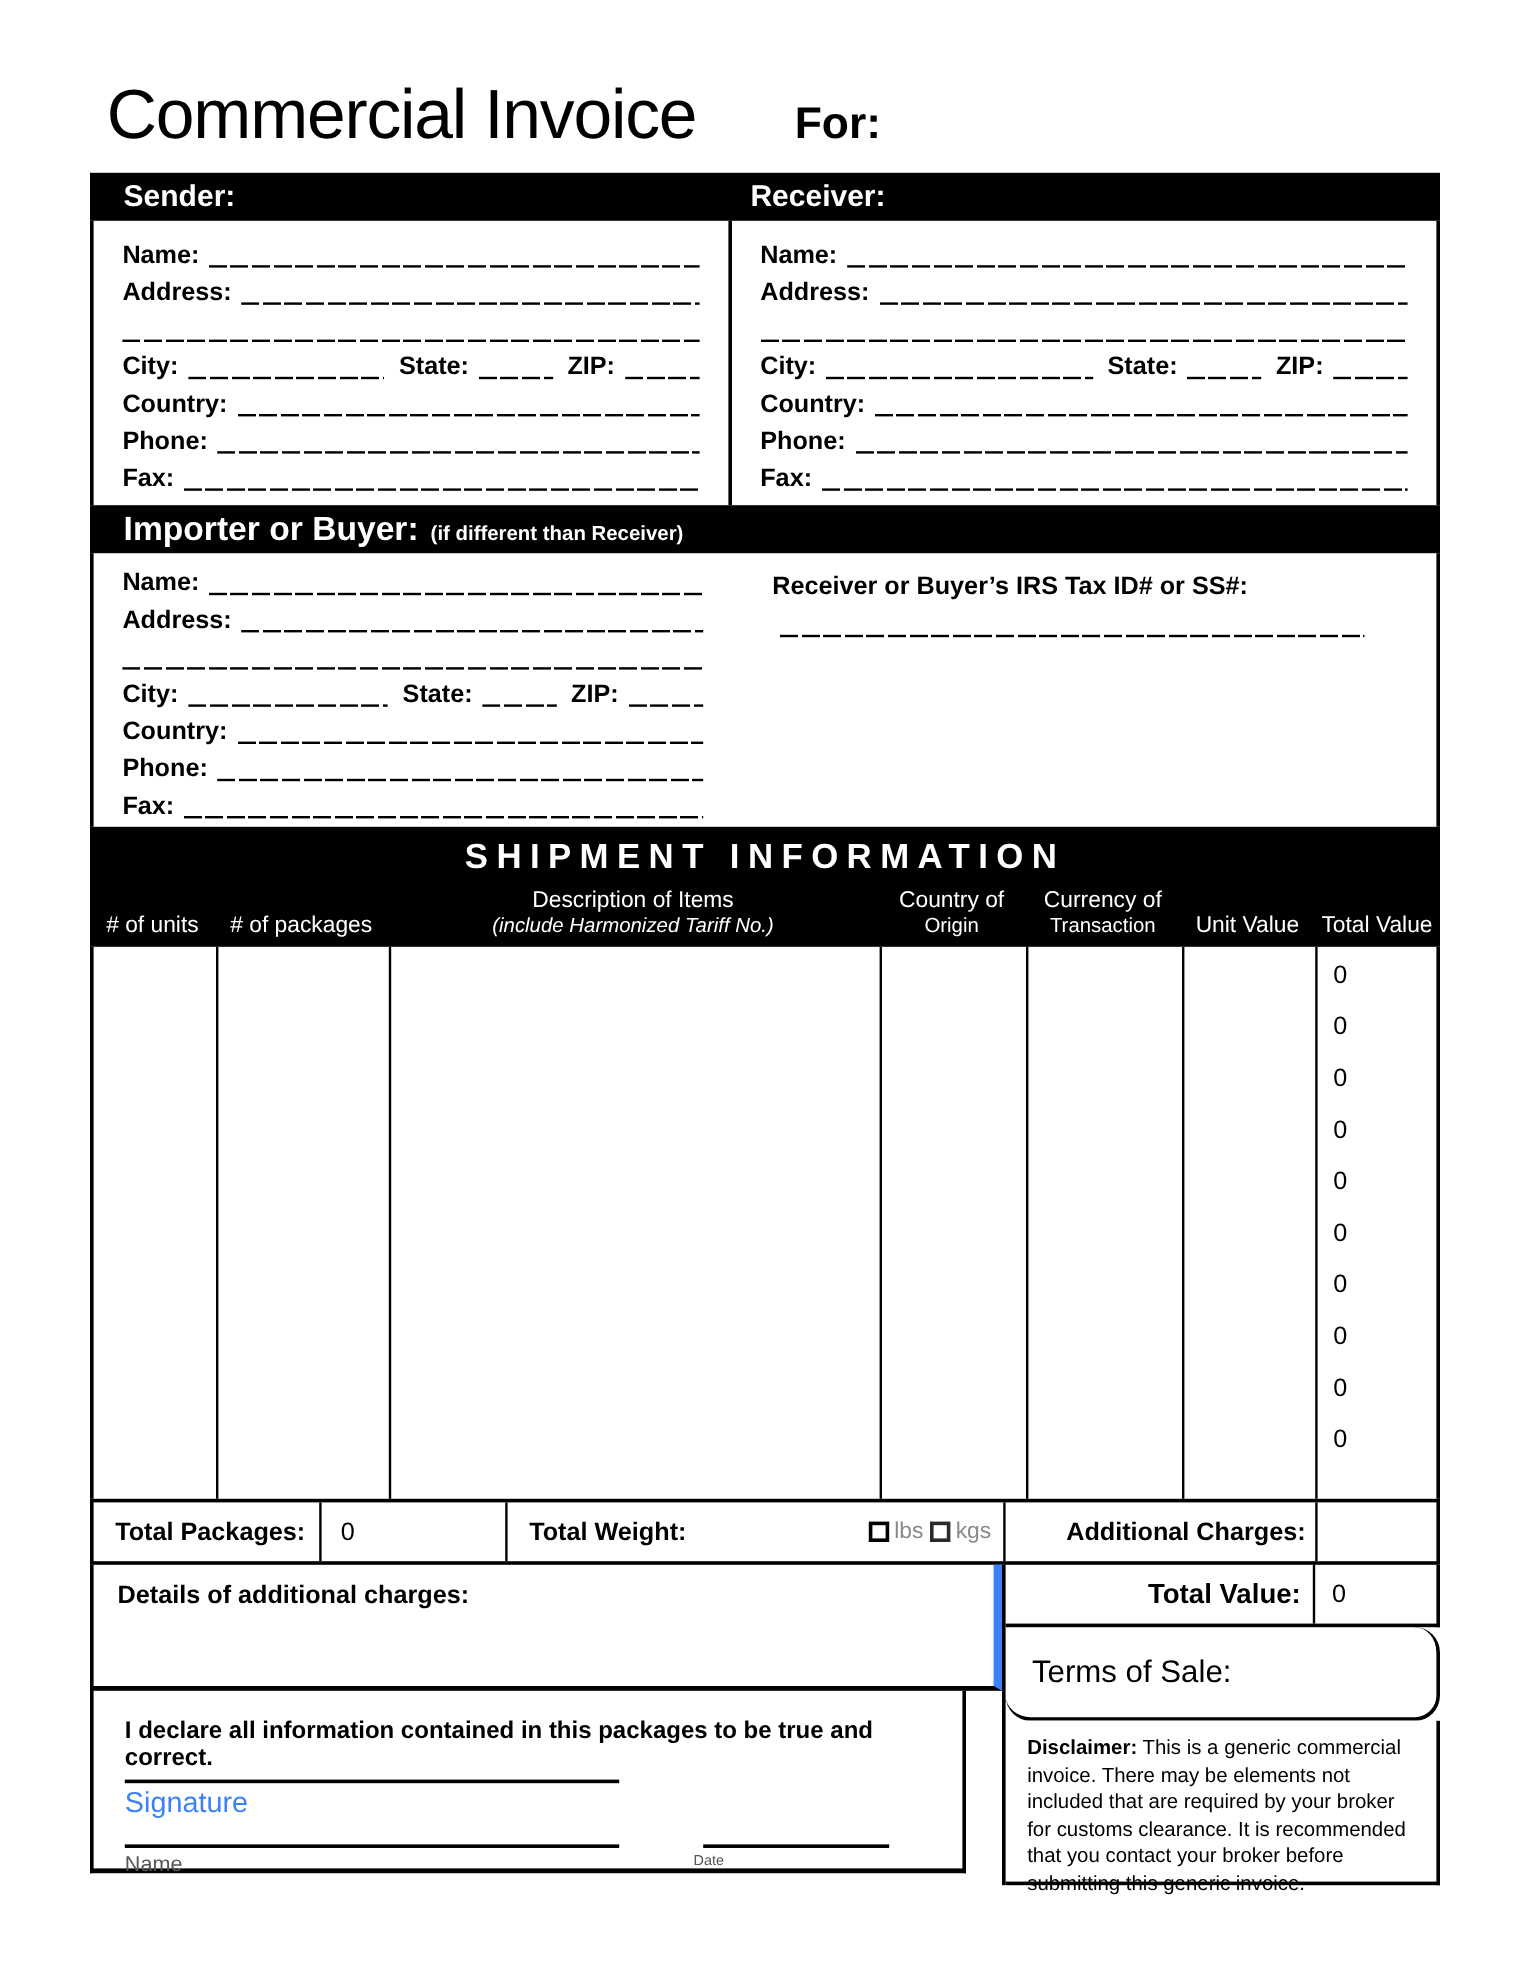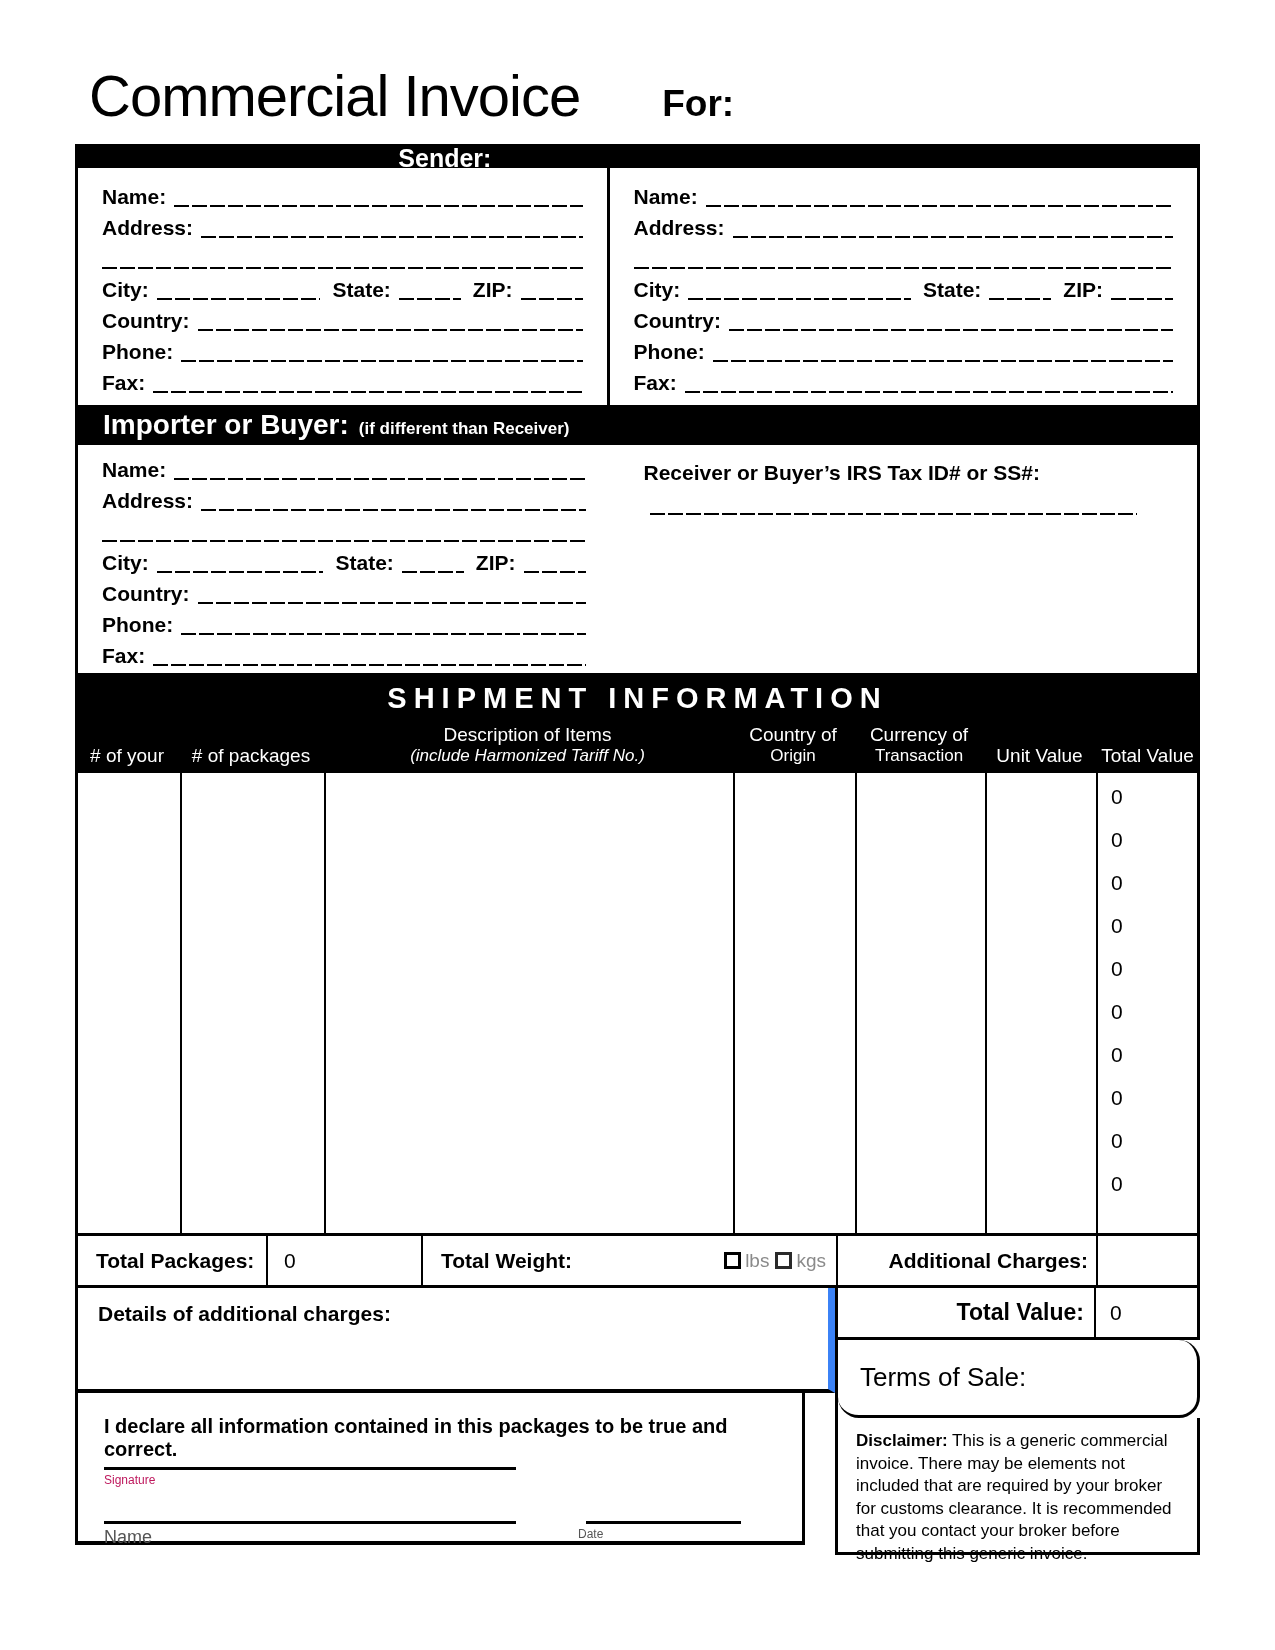--- a/index.html
+++ b/index.html
@@ -6,21 +6,21 @@
   html,body { width:1275px; height:1650px; background:#fff; overflow:hidden;
               font-family:"Liberation Sans", sans-serif; color:#000; }
   .form { position:relative; width:1125px; margin:62px 0 0 75px; }
 
   
   .titlerow { display:flex; align-items:baseline; height:82px; padding-left:14px; }
   .title { font-size:58px; font-weight:400; letter-spacing:-1px; }
   .forlbl { font-size:37px; font-weight:bold; margin-left:82px; }
 
   
-  .bar { background:#000; color:#fff; height:24px; display:flex; align-items:center;flex-direction:column; }
+  .bar { background:#000; color:#fff; height:40px; display:flex; align-items:center; }
   .bar .h { font-size:25px; font-weight:bold; }
   .bar .h.sender { padding-left:28px; width:47.5%; }
   .bar .h.receiver { padding-left:16px; }
   .bar2 { background:#000; color:#fff; height:40px; display:flex; align-items:baseline; padding-left:28px; }
   .bar2 .big { font-size:28px; font-weight:bold; padding-top:4px; }
   .bar2 .small { font-size:17px; font-weight:bold; margin-left:10px; }
 
   
   .split { display:flex; border-left:3px solid #000; border-right:3px solid #000; }
   .ccol { width:47.5%; padding:8px 0 12px 0; }
@@ -78,21 +78,21 @@
 
   
   .bottom { display:flex; }
   .bleft { width:760px; }
   .details { height:105px; border-left:3px solid #000; border-right:7px solid #3b82f6;
              border-bottom:4px solid #000; padding:14px 0 0 20px; font-size:21px; font-weight:bold; }
   .declare { width:730px; height:152px; border-left:3px solid #000; border-right:3px solid #000;
              border-bottom:4px solid #000; position:relative; padding:22px 0 0 26px; }
   .declare .stmt { font-size:20px; font-weight:bold; }
   .sigline { position:absolute; left:26px; top:74px; width:412px; border-top:3px solid #000; }
-  .siglbl { position:absolute; left:26px; top:80px; font-size:12px; color:#be185d; }
+  .siglbl { position:absolute; left:26px; top:80px; font-size:24px; color:#3b82f6; }
   .nameline { position:absolute; left:26px; top:128px; width:412px; border-top:3px solid #000; }
   .namelbl { position:absolute; left:26px; top:134px; font-size:18px; color:#555; }
   .dateline { position:absolute; left:508px; top:128px; width:155px; border-top:3px solid #000; }
   .datelbl { position:absolute; left:500px; top:134px; font-size:12px; color:#555; }
   .bright { width:365px; border-left:3px solid #000; }
   .tvrow { display:flex; height:52px; border-right:3px solid #000; border-bottom:3px solid #000; align-items:center; }
   .tvlbl { flex:1; text-align:right; font-size:23px; font-weight:bold; padding-right:10px; }
   .tvval { width:103px; height:100%; border-left:2px solid #000; display:flex; align-items:center;
            padding-left:14px; font-size:21px; }
   .terms { height:78px; border-right:3px solid #000; border-bottom:3px solid #000;
@@ -226,21 +226,21 @@
     </div>
     <div class="impright">
       <div class="taxlabel">Receiver or Buyer’s IRS Tax ID# or SS#:</div>
       <div class="taxline"></div>
     </div>
   </div>
 
   <div class="shipband">
     <div class="shiptitle">SHIPMENT INFORMATION</div>
     <div class="shipcols">
-      <div class="shc w1"><span># of your</span></div>
+      <div class="shc w1"><span># of units</span></div>
       <div class="shc w2"><span># of packages</span></div>
       <div class="shc w3"><span>Description of Items</span><span class="sub it">(include Harmonized Tariff No.)</span></div>
       <div class="shc w4"><span>Country of</span><span class="sub">Origin</span></div>
       <div class="shc w5"><span>Currency of</span><span class="sub">Transaction</span></div>
       <div class="shc w6"><span>Unit Value</span></div>
       <div class="shc w7"><span>Total Value</span></div>
     </div>
   </div>
 
   <div class="tbody">

